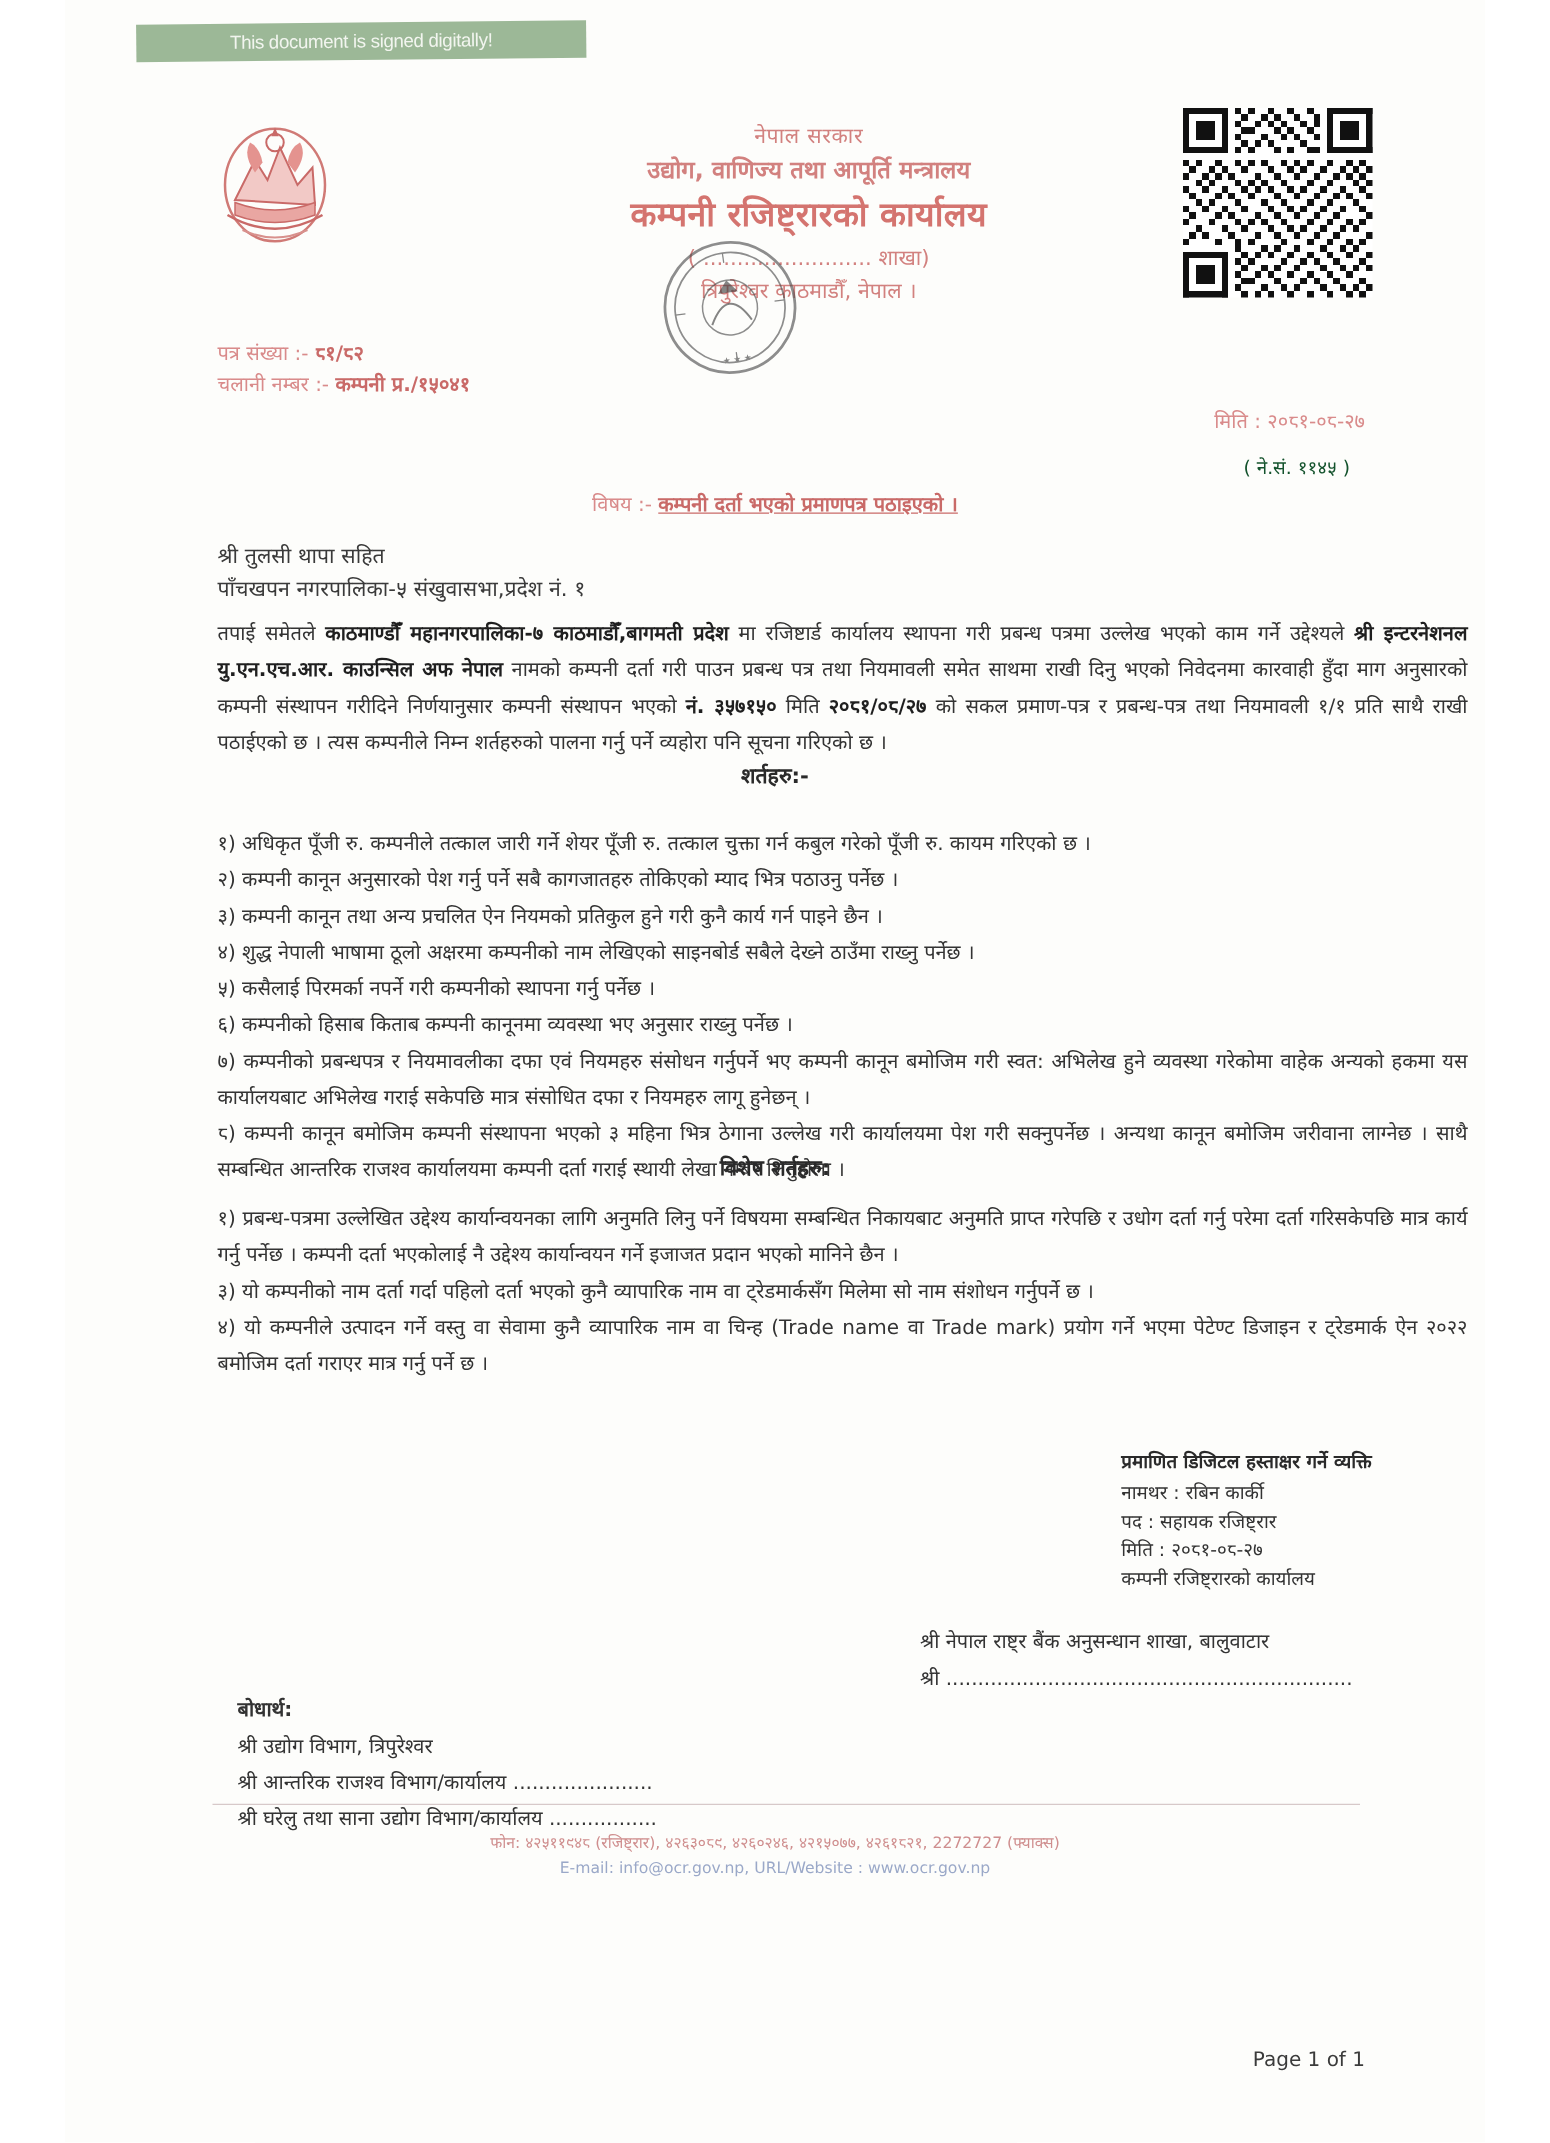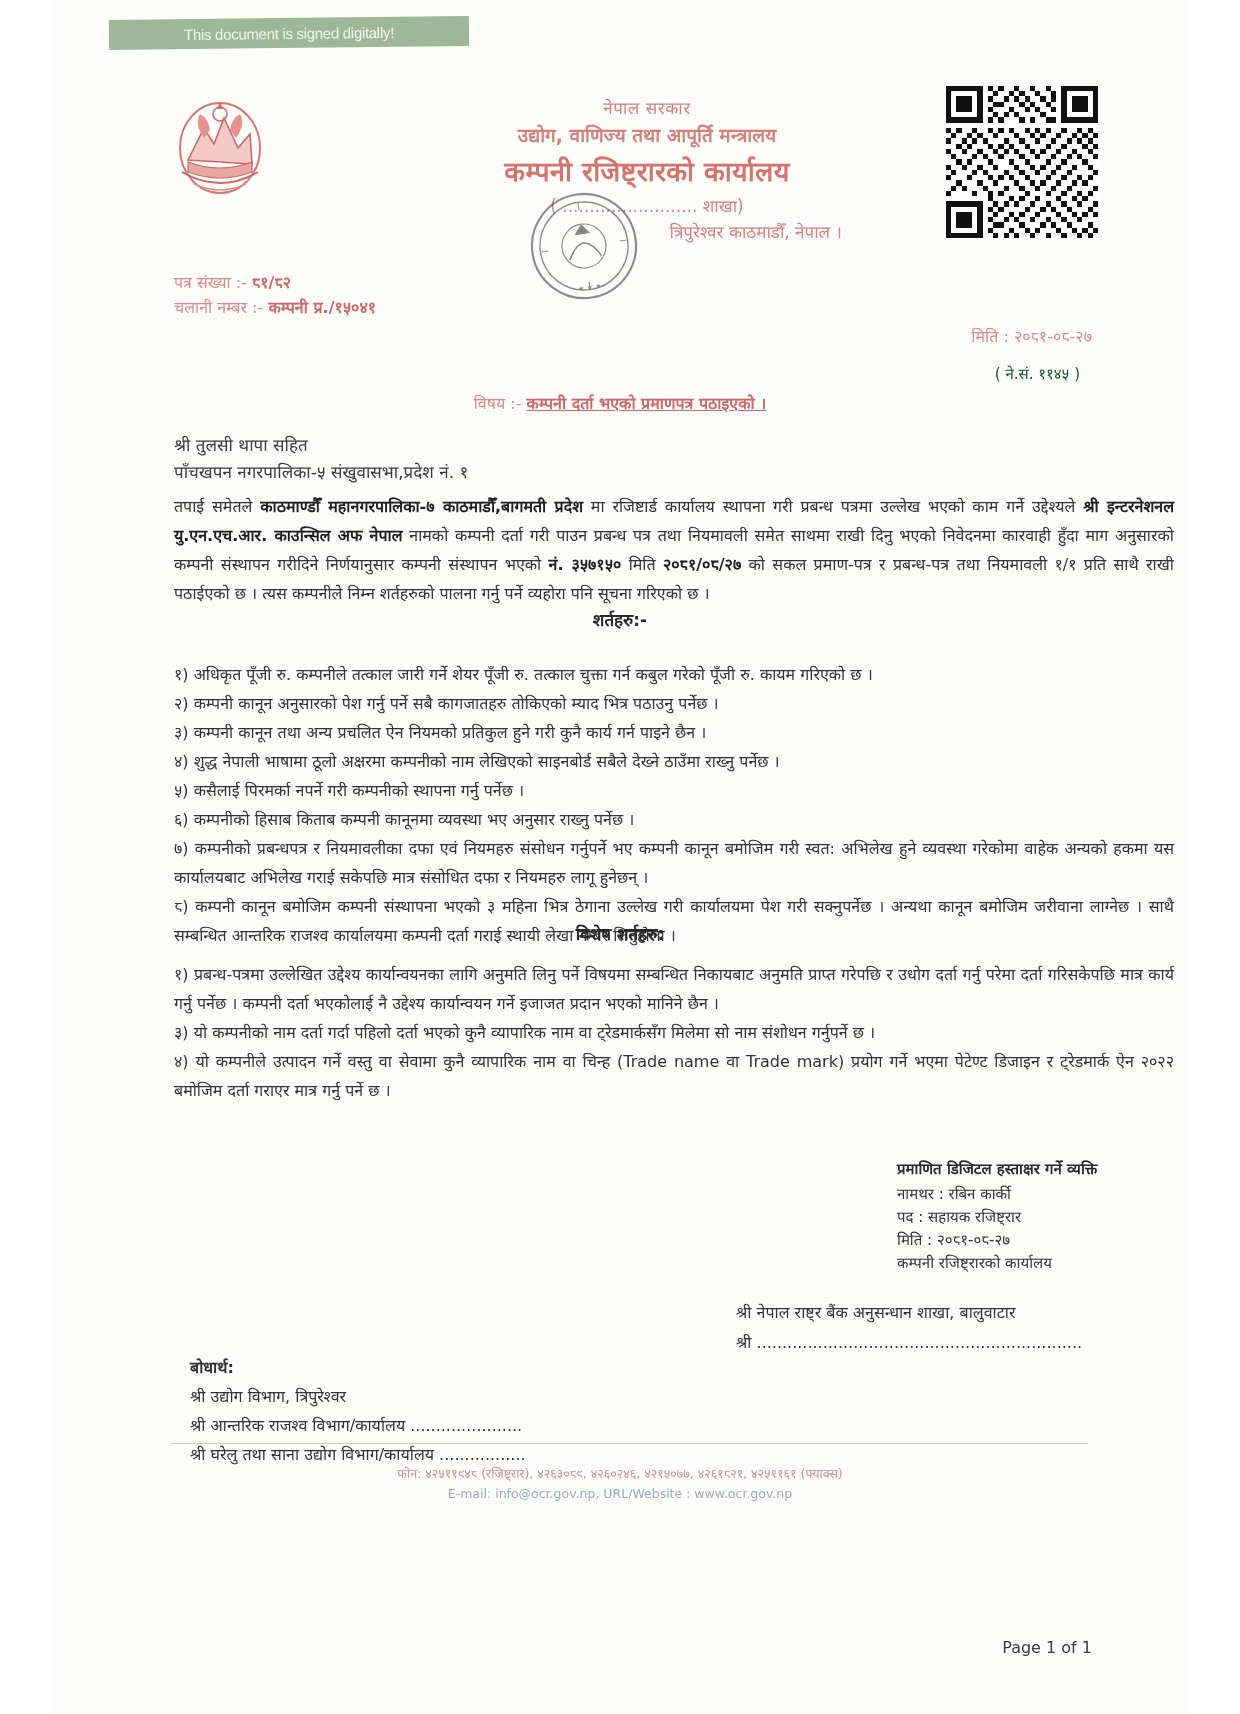--- a/index.html
+++ b/index.html
@@ -80,21 +80,20 @@
   }
   .head-line4 {
     font-size: 17px;
     margin-top: 5px;
     color: #d2817f;
   }
   .head-line5 {
     font-size: 17px;
     margin-top: 3px;
     color: #d2817f;
-    text-align: right;
   }
 
   
   .stamp {
     position: absolute;
     left: 468px;
     top: 186px;
     width: 128px;
     height: 120px;
     opacity: 0.62;
@@ -640,19 +639,19 @@
 
   <div class="bodhartha">
     <div class="bd-title">बोधार्थ:</div>
     <div>श्री उद्योग विभाग, त्रिपुरेश्वर</div>
     <div>श्री आन्तरिक राजश्व विभाग/कार्यालय ......................</div>
     <div>श्री घरेलु तथा साना उद्योग विभाग/कार्यालय .................</div>
   </div>
 
   <div class="foot-rule"></div>
   <div class="footer">
-    <div>फोन: ४२५११९४८ (रजिष्ट्रार), ४२६३०८९, ४२६०२४६, ४२१५०७७, ४२६१८२१, ४२५११६१ (फ्याक्स)</div>
+    <div>फोन: ४२५११९४८ (रजिष्ट्रार), ४२६३०८९, ४२६०२४६, ४२१५०७७, ४२६१८२१, 2272727 (फ्याक्स)</div>
     <div class="mail">E-mail: info@ocr.gov.np, URL/Website : www.ocr.gov.np</div>
   </div>
 
   <div class="page-num">Page 1 of 1</div>
 
 </div>
 
 </body></html>

